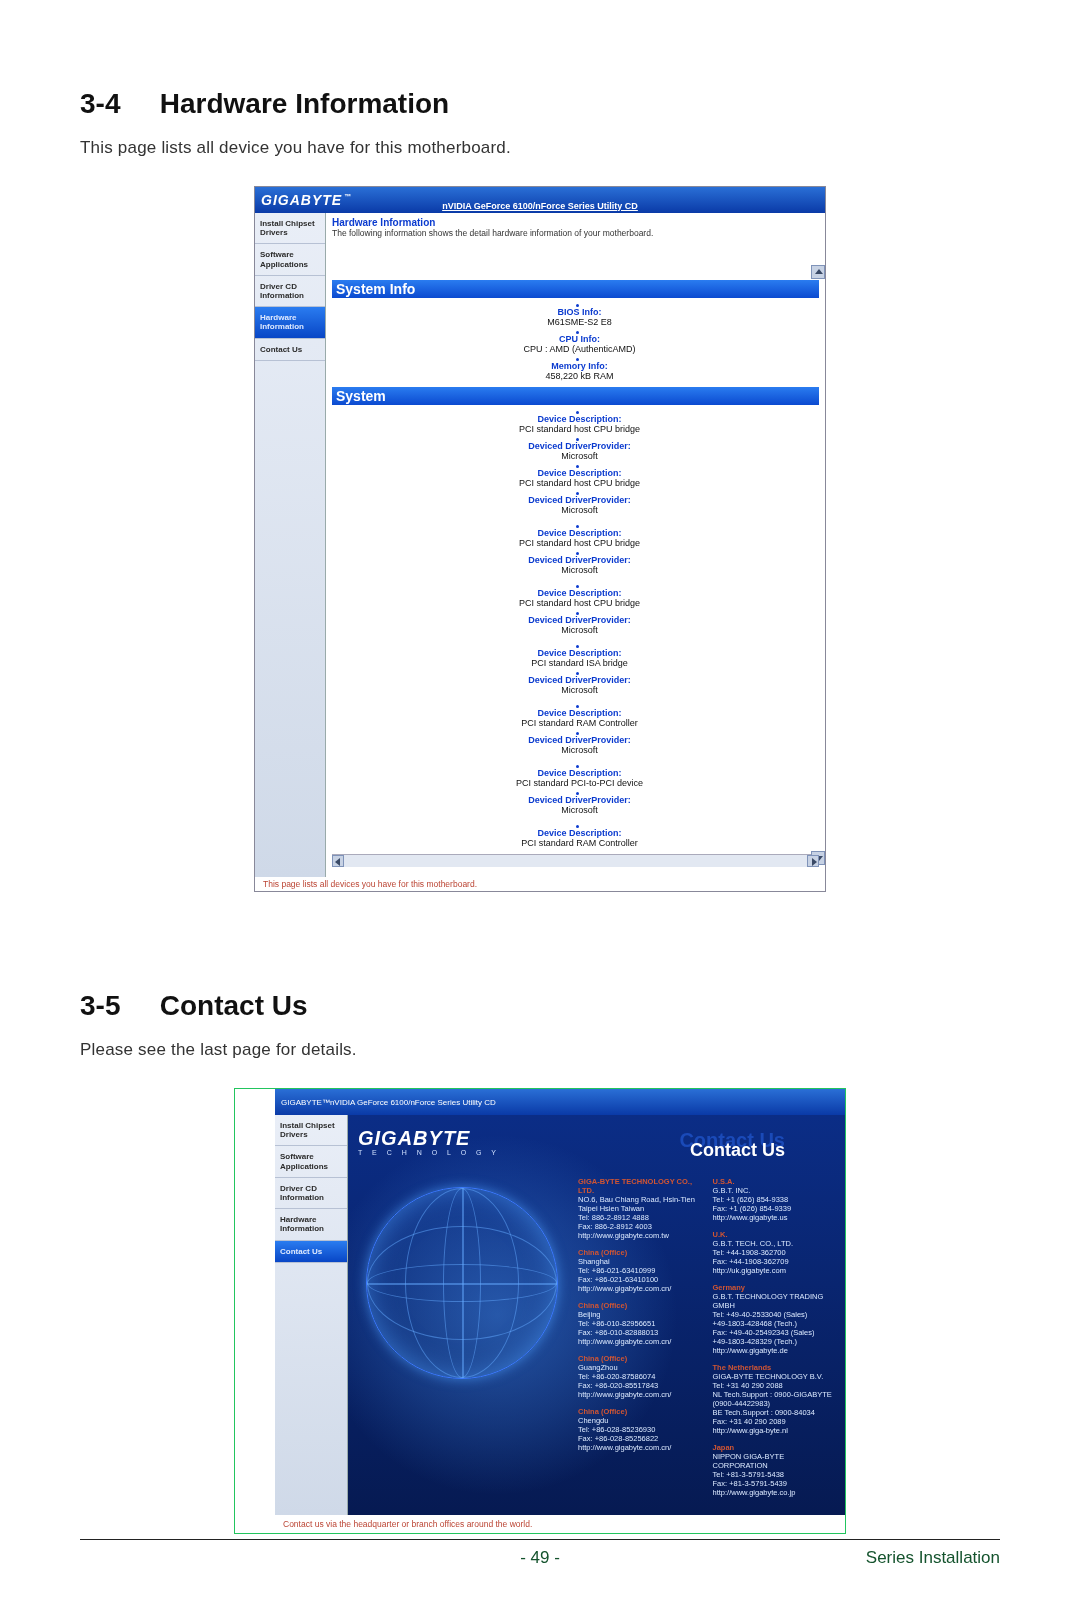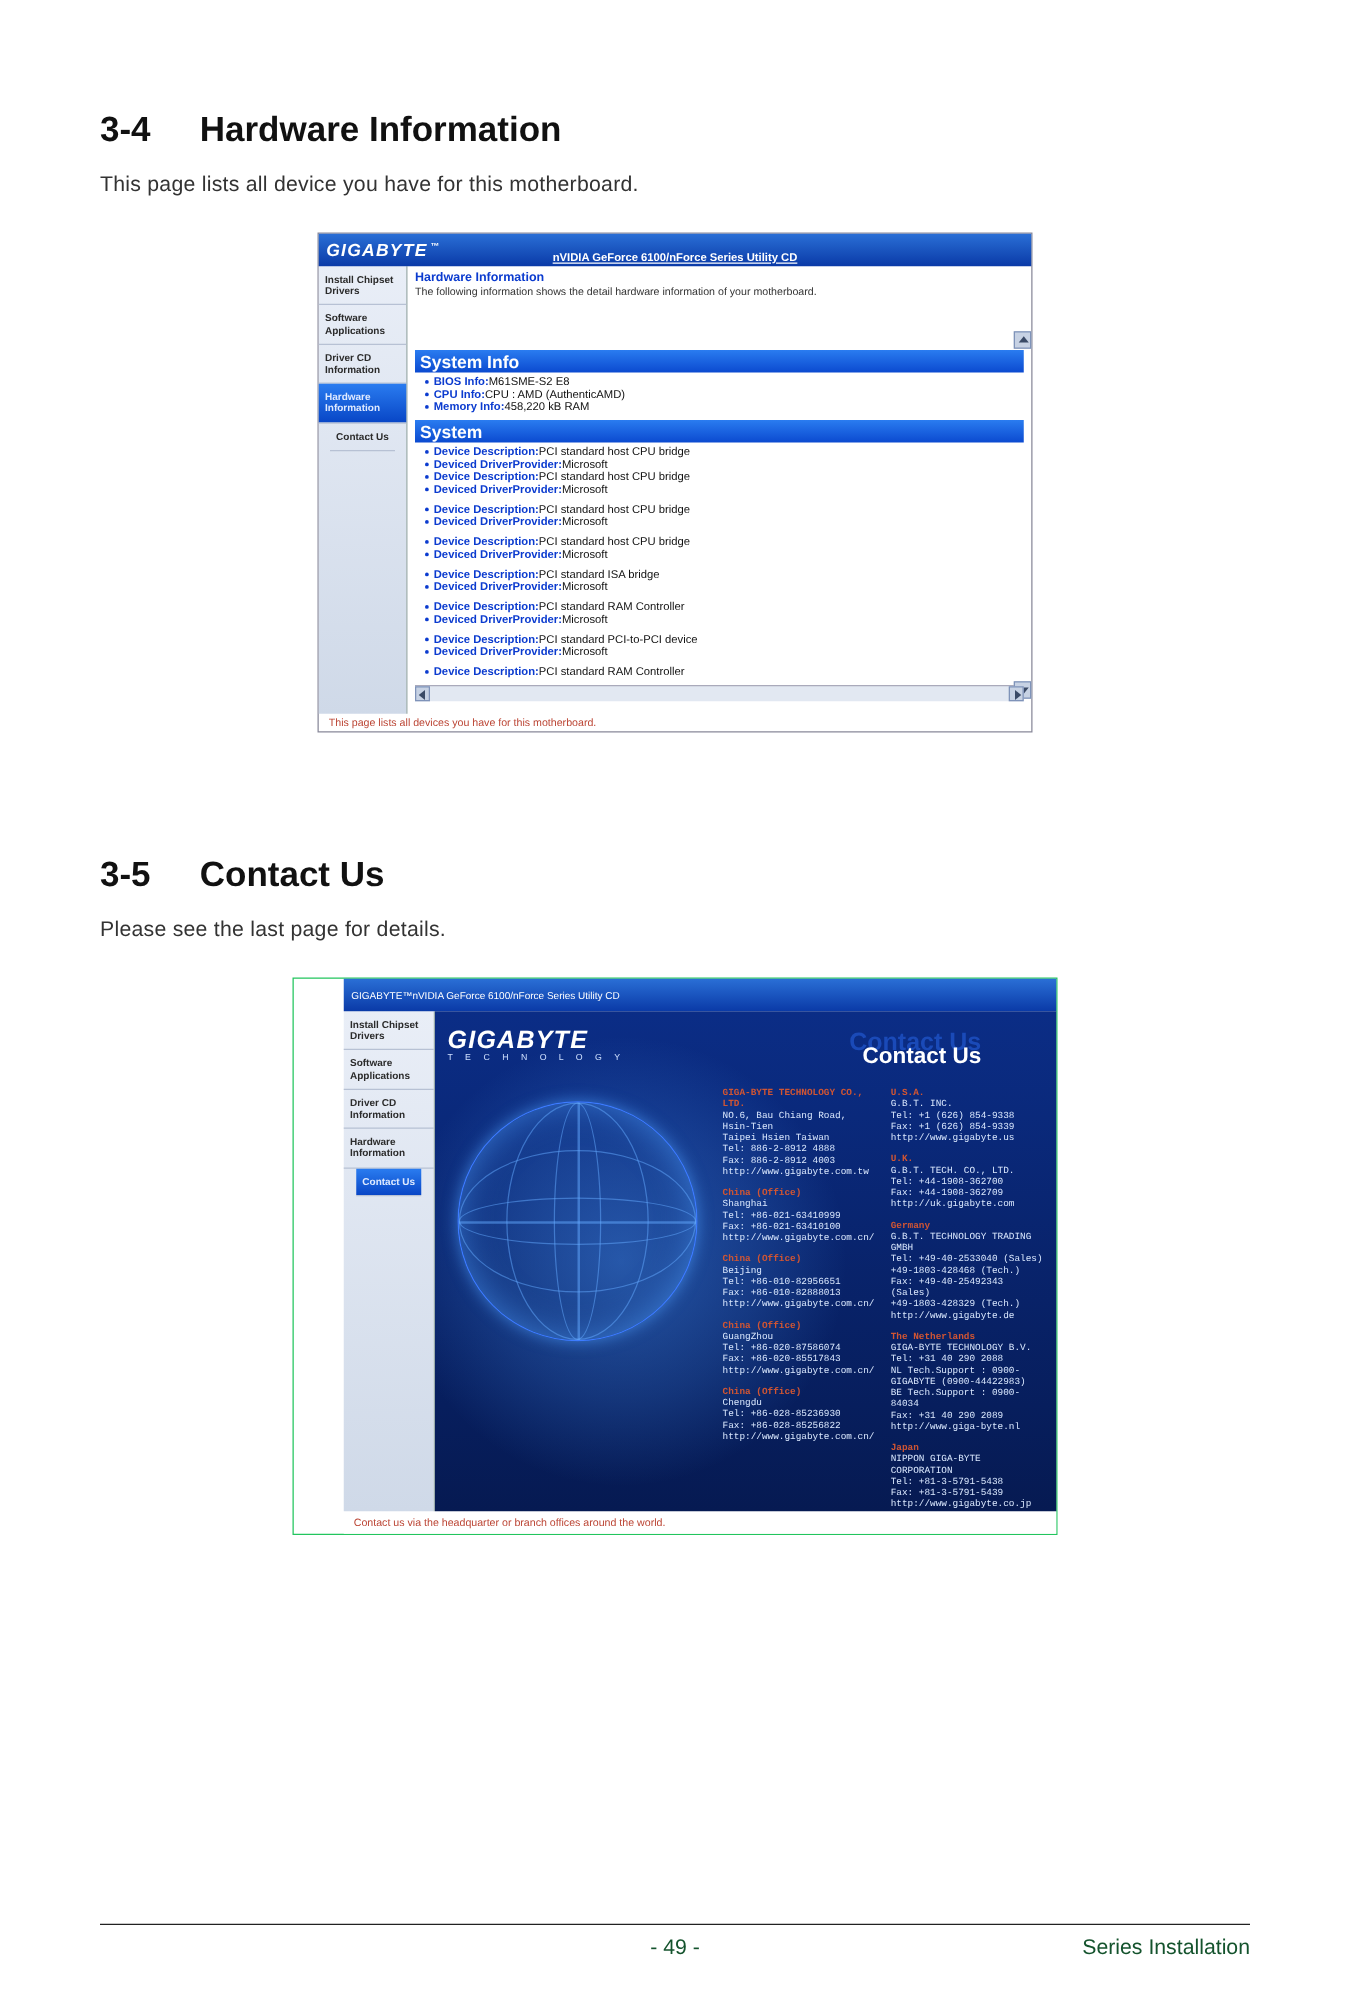--- a/index.html
+++ b/index.html
@@ -64,21 +64,20 @@
     text-decoration: underline;
     color: #fff;
   }
   .shot .body { display:flex; }
   .sidenav {
     width: 70px;
     background: linear-gradient(#e9eef7,#cfd9e8);
     display: flex;
     flex-direction: column;
     border-right: 1px solid #9aa;
-    align-items: center;
   }
   .sidenav .item {
     padding: 6px 5px;
     font-size: 8px;
     font-weight: bold;
     color: #2b2b2b;
     border-bottom: 1px solid #b7c1d4;
     line-height: 1.15;
   }
   .sidenav .item.sel {
@@ -93,21 +92,21 @@
   }
   .mainpane .desc { font-size: 8.5px; color:#333; margin-bottom: 24px; }
   .sectbar {
     background: linear-gradient(#2a7cf0,#0b4ad0);
     color: #fff;
     font-weight: bold;
     font-size: 14px;
     padding: 1px 4px;
   }
   .bullets { margin: 2px 0 6px 8px; }
-  .bullets .row { display:flex; align-items:flex-start; }
+  .bullets .row { display:flex; align-items:center;flex-direction:column; }
   .bullets .dot {
     width:3px;height:3px;border-radius:50%;
     background:#0b3bcf; margin:4px 4px 0 0; flex:0 0 auto;
   }
   .bullets .lbl { color:#0b3bcf; font-weight:bold; }
   .bullets .val { color:#111; }
   .scroll-up, .scroll-dn {
     position:absolute; right:0; width:14px; height:14px;
     background:#c7d2e4; border:1px solid #7f93b9;
     box-sizing:border-box;
@@ -184,21 +183,21 @@
   .globe .e1{ left:38px; top:0; right:38px; bottom:0;}
   .globe .e2{ left:76px; top:0; right:76px; bottom:0;}
   .globe .e3{ left:0; top:38px; right:0; bottom:38px;}
   .globe .e4{ left:0; top:76px; right:0; bottom:76px;}
 
   .cols{
     position:absolute; left:230px; right:10px; top:62px;
     display:flex; gap:12px; font-size:7.5px; line-height:1.2;
     color:#dbe9ff;
   }
-  .cols .col{ flex:1;font-family:Liberation Mono, monospace; }
+  .cols .col{ flex:1; }
   .cols .grp{ margin-bottom:8px;}
   .cols .head{ color:#d05533; font-weight:bold;}
   .caption2{ color:#b43; font-size:8.5px; padding:4px 8px; background:#fff;}
 
   
   .rule { position:absolute; left:80px; right:80px; bottom:64px;
     border-top:1px solid #222;}
   .footer { position:absolute; left:80px; right:80px; bottom:36px;
     display:flex; justify-content:space-between; font-size:17px; color:#14532d;}
   .footer .pg{ position:absolute; left:50%; transform:translateX(-50%);}

